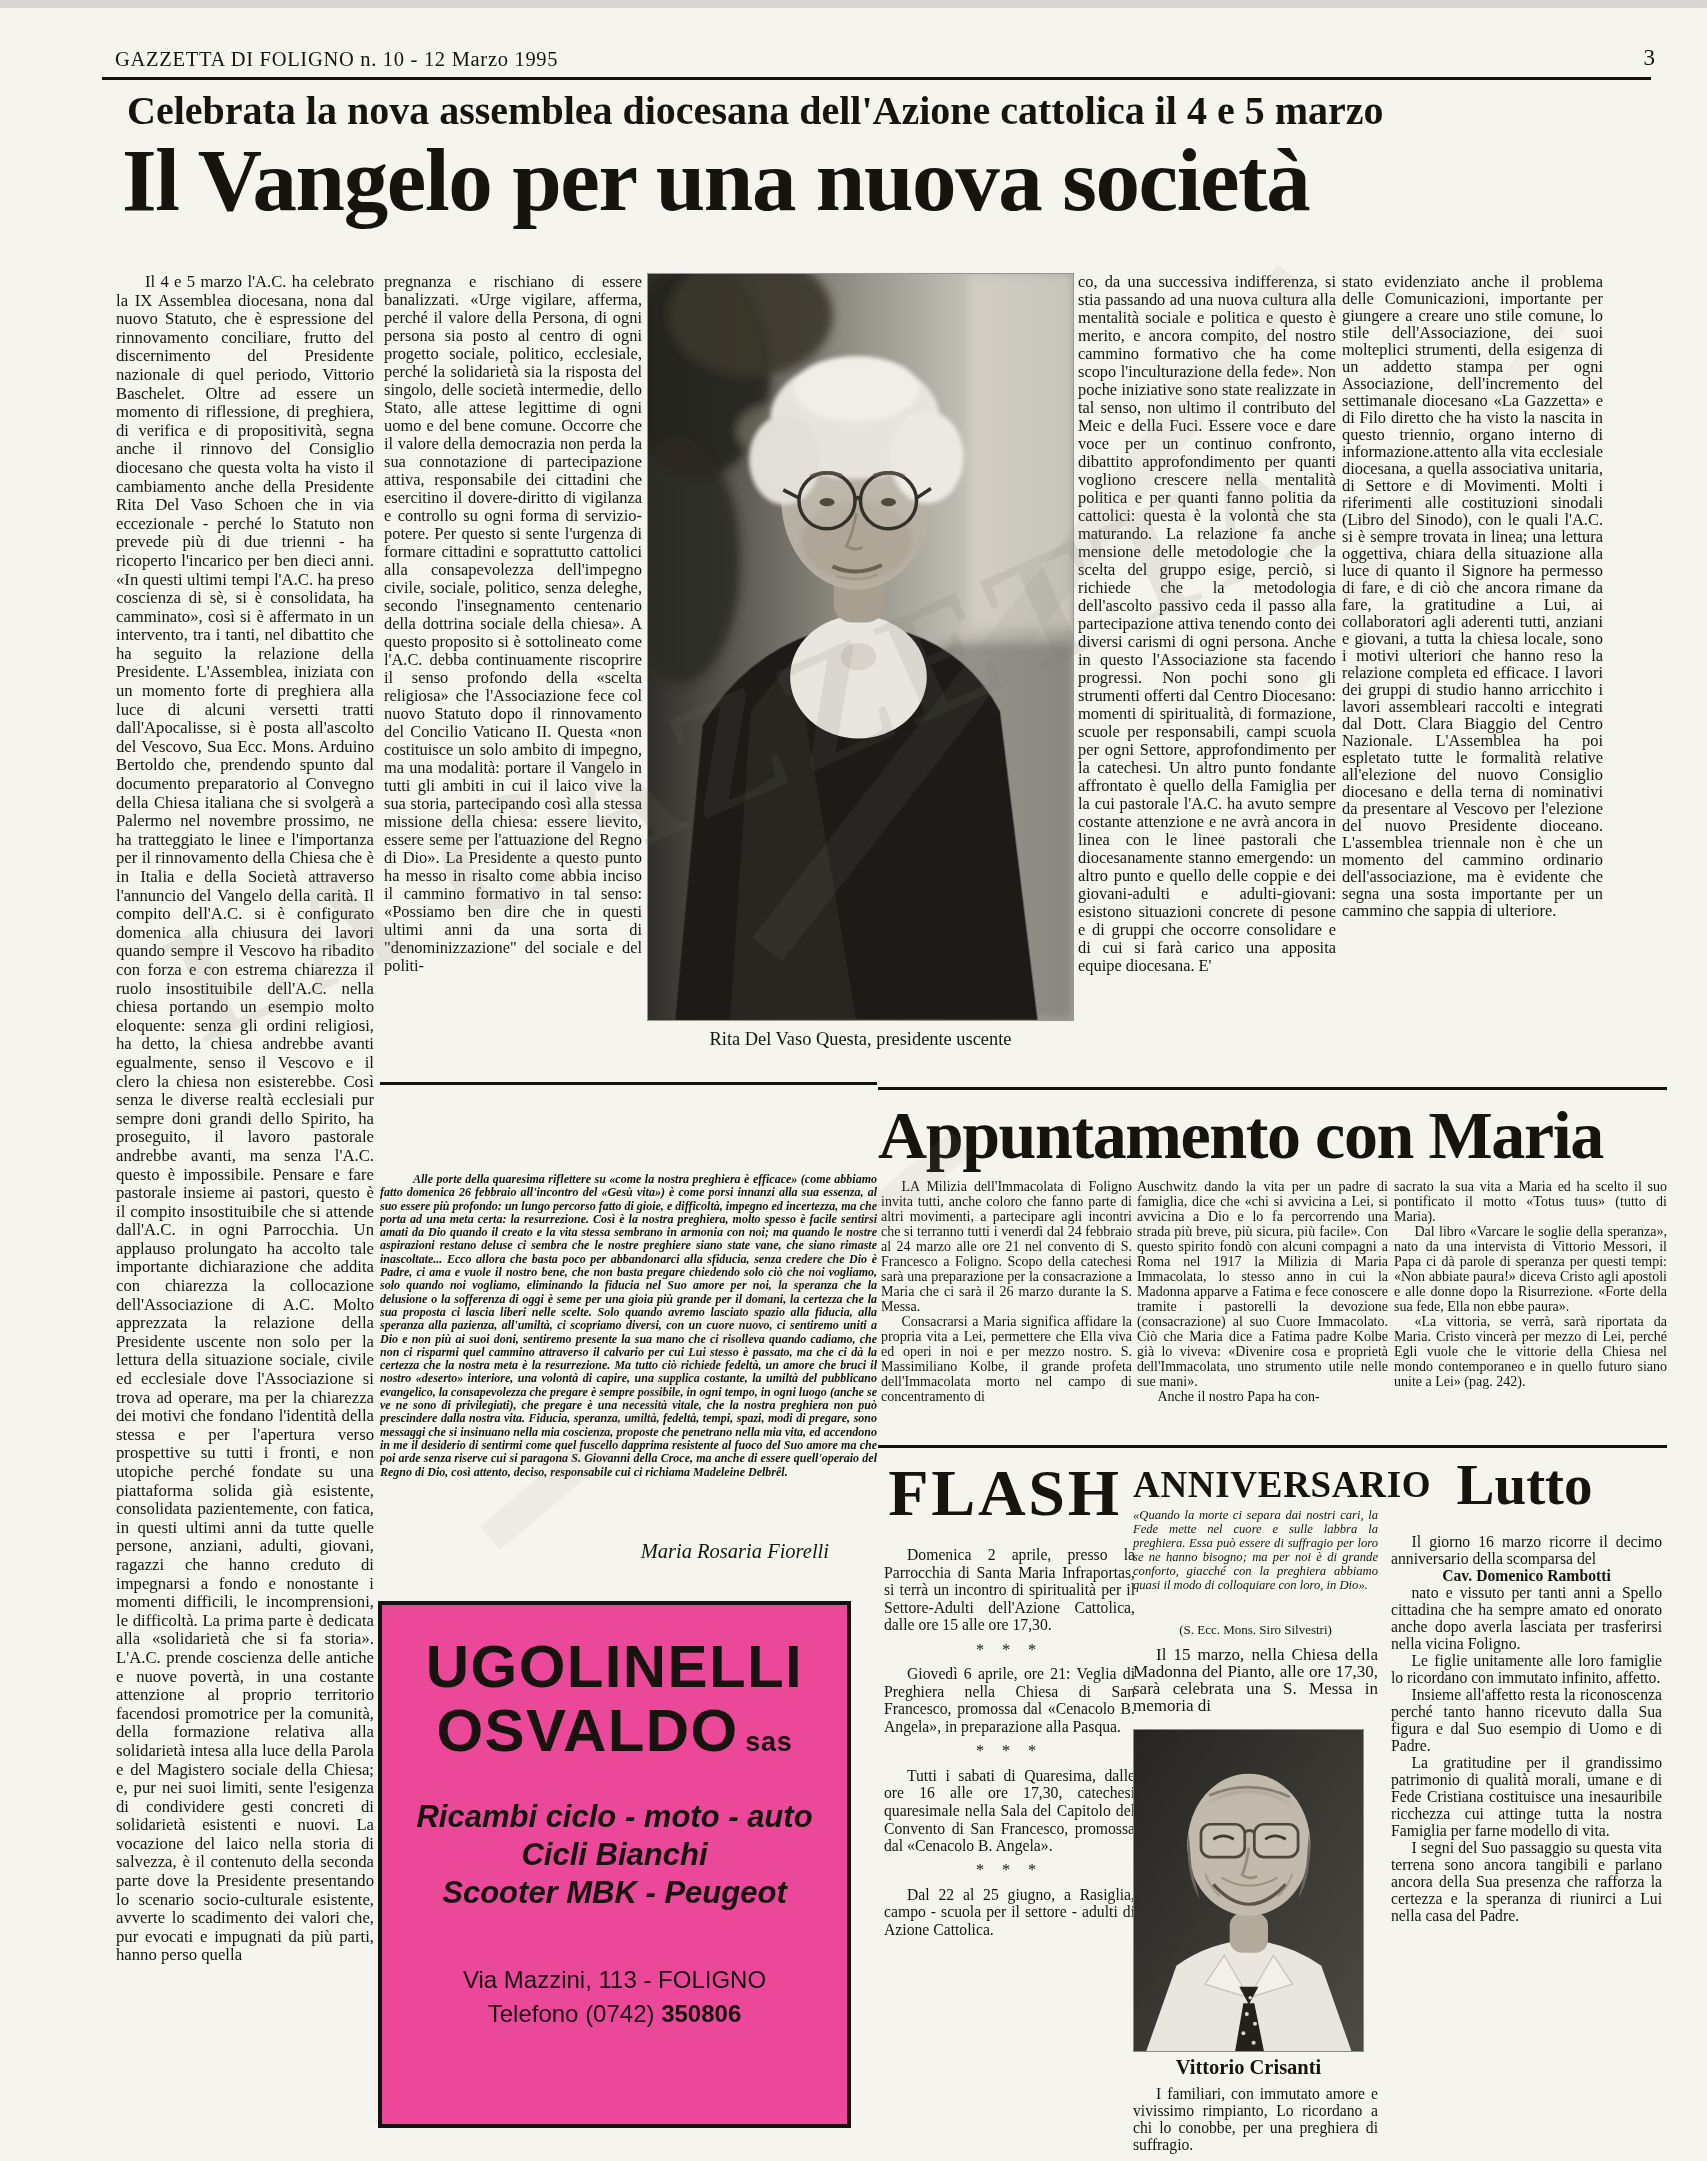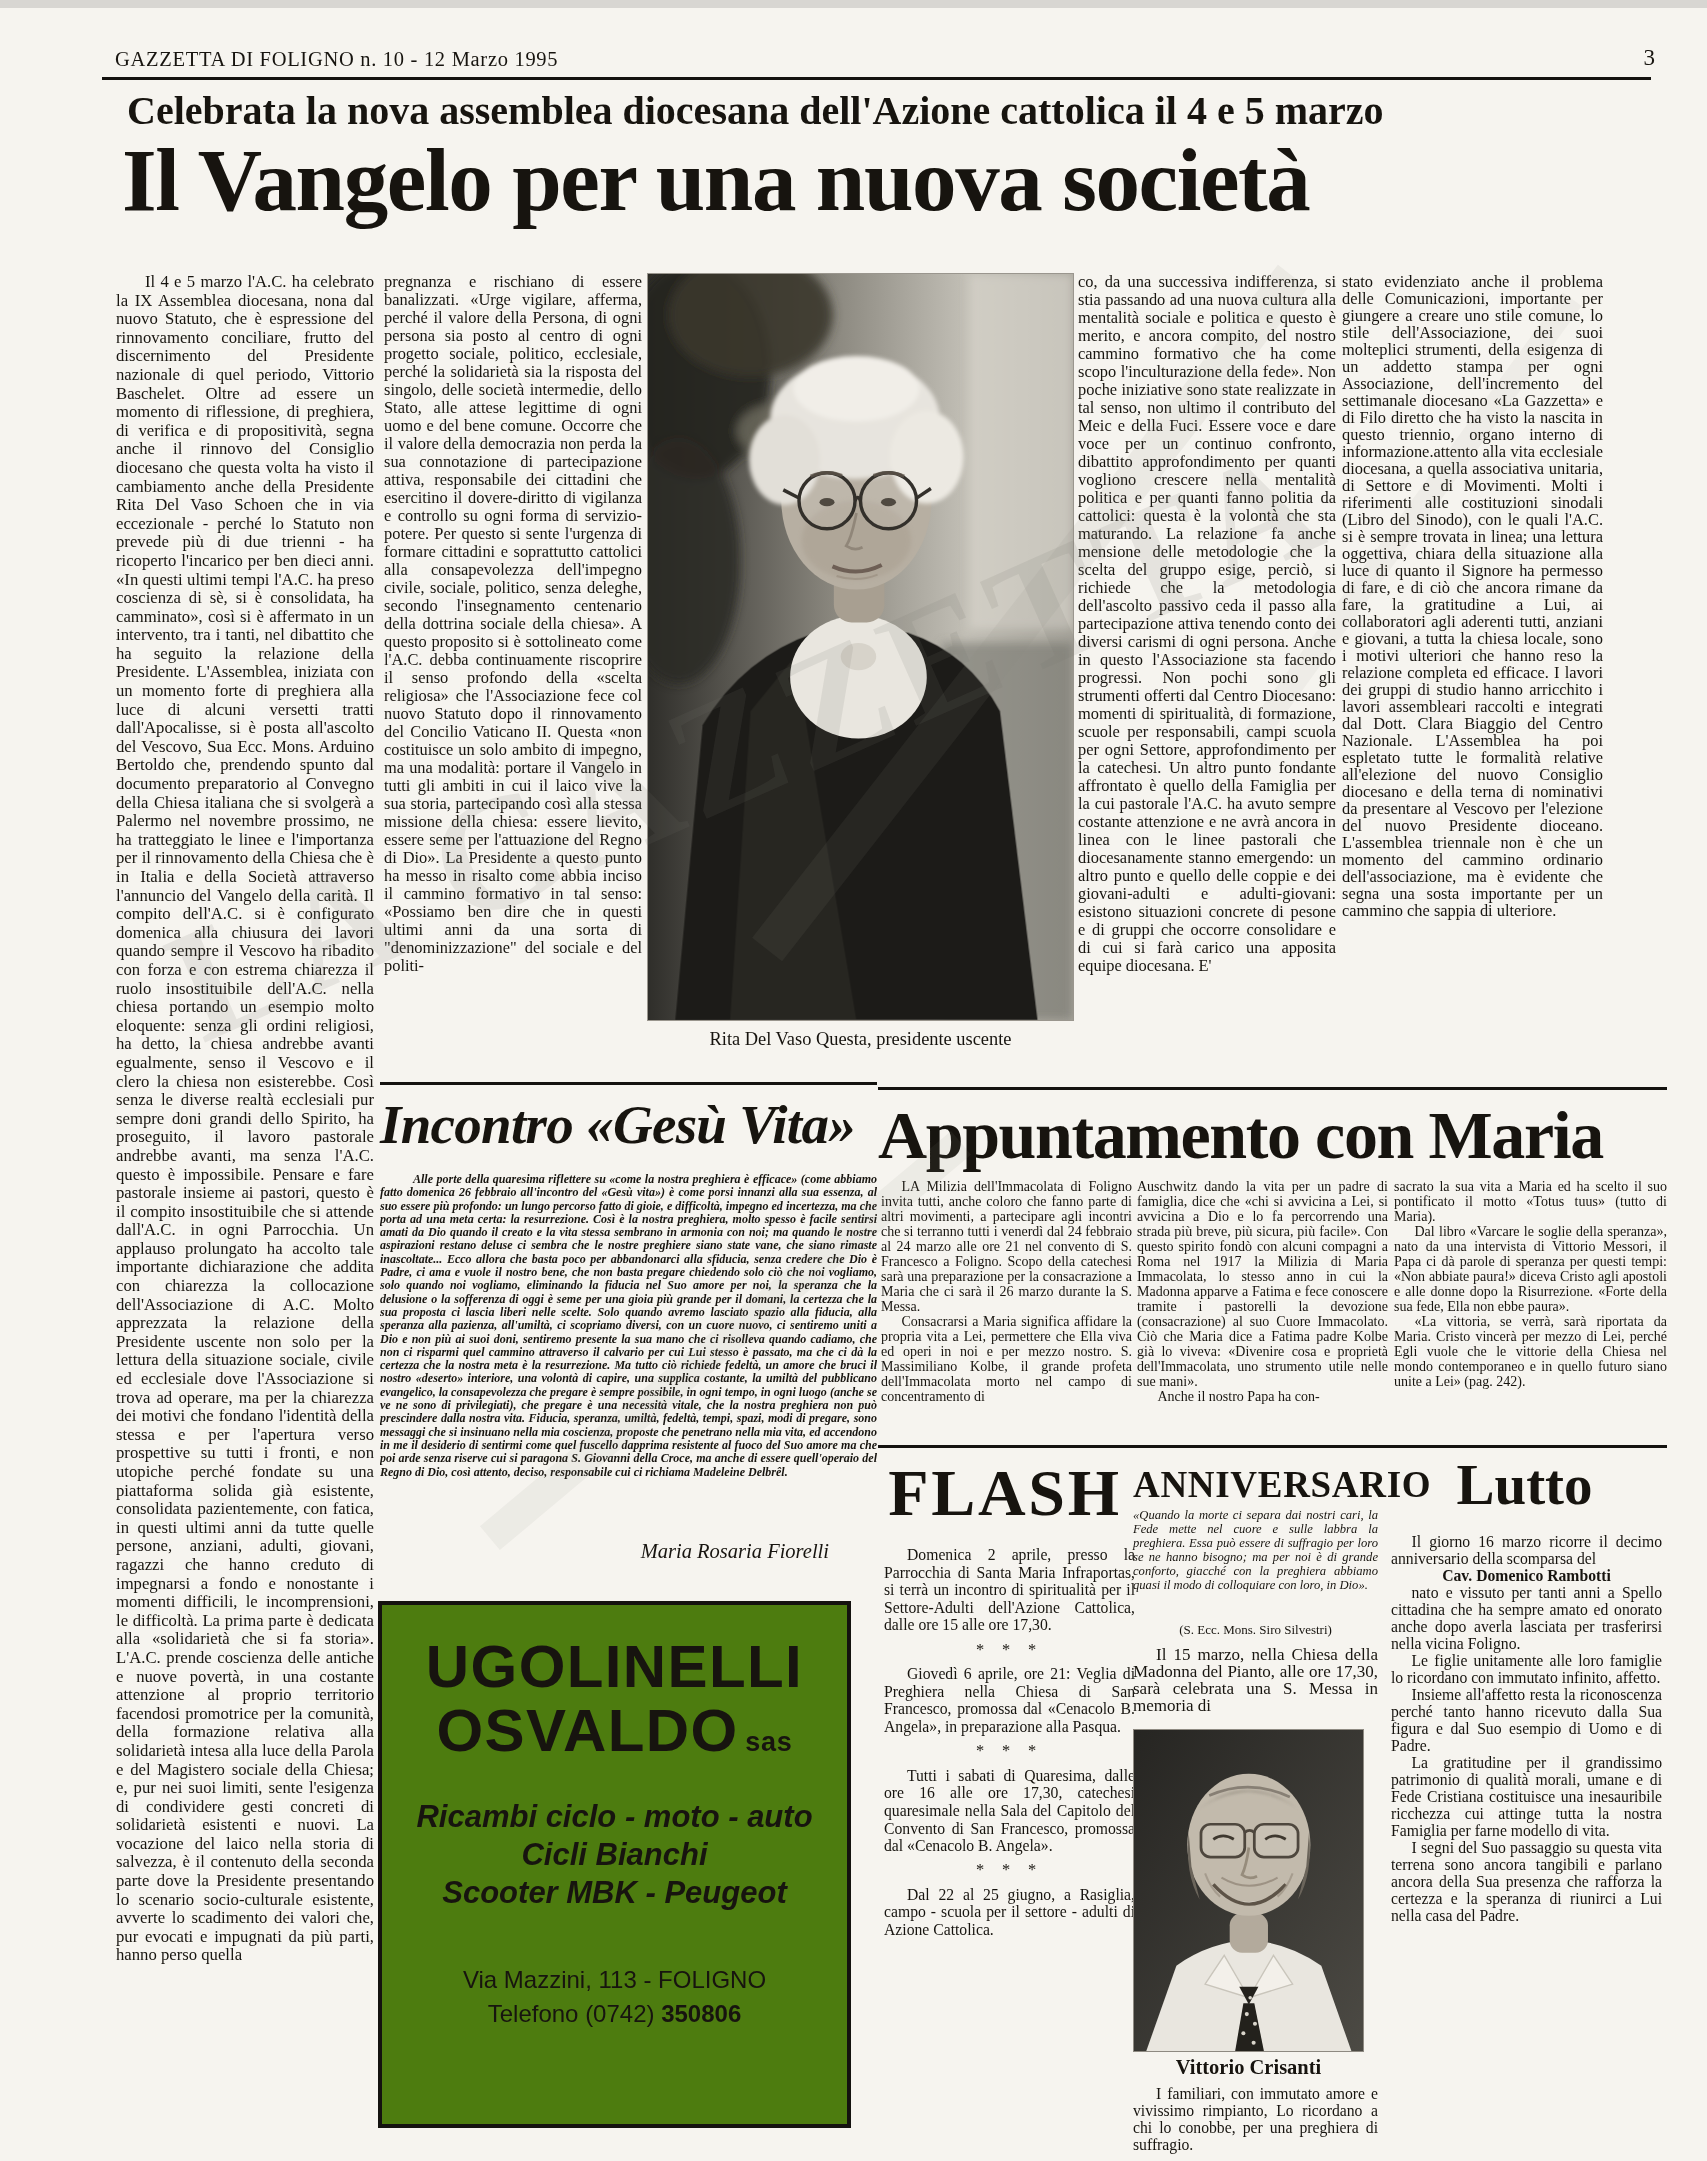--- a/index.html
+++ b/index.html
@@ -73,21 +73,21 @@
     text-align:justify;overflow:hidden;height:82px;}
   .ann-body p{margin:0;text-indent:23px;}
   .lutto-title{position:absolute;left:1388px;top:1444px;width:273px;margin:0;text-align:center;
     font-size:57px;font-weight:bold;}
   .lutto-body{position:absolute;left:1391px;top:1525px;width:271px;height:628px;
     font-size:15.7px;line-height:17px;text-align:justify;overflow:hidden;}
   .lutto-body p{margin:0;text-indent:20.5px;}
   .lutto-body p.deceased{font-weight:bold;text-indent:0;text-align:center;}
   
   .ad-box{position:absolute;left:378px;top:1593px;width:473px;height:527px;border:4.1px solid #14120f;
-    box-sizing:border-box;background:#4d7c0f;text-align:center;
+    box-sizing:border-box;background:#ec4899;text-align:center;
     font-family:"Liberation Sans","DejaVu Sans",sans-serif;}
   .ad-name{margin:0;font-size:60px;font-weight:bold;letter-spacing:1.4px;line-height:1.06;}
   .ad-name-wrap{margin-top:30px;}
   .ad-suffix{font-size:27px;font-weight:bold;letter-spacing:0.7px;margin-left:6.8px;}
   .ad-products{margin-top:36px;font-size:31px;font-weight:bold;font-style:italic;line-height:1.22;}
   .ad-contact{margin-top:51px;font-size:24px;line-height:1.45;}
   .ad-phone-number{font-weight:bold;}
   
   .watermark{position:absolute;left:143px;top:902px;width:1435px;pointer-events:none;z-index:6;
     font-size:161px;font-weight:bold;color:#77766f;opacity:.13;letter-spacing:9.6px;
@@ -180,21 +180,20 @@
   <figcaption class="caption-rita">Rita Del Vaso Questa, presidente uscente</figcaption>
 
   <div class="bodycol col4">
     <p>co, da una successiva indifferenza, si stia passando ad una nuova cultura alla mentalità sociale e politica e questo è merito, e ancora compito, del nostro cammino formativo che ha come scopo l'inculturazione della fede». Non poche iniziative sono state realizzate in tal senso, non ultimo il contributo del Meic e della Fuci. Essere voce e dare voce per un continuo confronto, dibattito approfondimento per quanti vogliono crescere nella mentalità politica e per quanti fanno politia da cattolici: questa è la volontà che sta maturando. La relazione fa anche mensione delle metodologie che la scelta del gruppo esige, perciò, si richiede che la metodologia dell'ascolto passivo ceda il passo alla partecipazione attiva tenendo conto dei diversi carismi di ogni persona. Anche in questo l'Associazione sta facendo progressi. Non pochi sono gli strumenti offerti dal Centro Diocesano: momenti di spiritualità, di formazione, scuole per responsabili, campi scuola per ogni Settore, approfondimento per la catechesi. Un altro punto fondante affrontato è quello della Famiglia per la cui pastorale l'A.C. ha avuto sempre costante attenzione e ne avrà ancora in linea con le linee pastorali che diocesanamente stanno emergendo: un altro punto e quello delle coppie e dei giovani-adulti e adulti-giovani: esistono situazioni concrete di pesone e di gruppi che occorre consolidare e di cui si farà carico una apposita equipe diocesana. E'</p>
   </div>
   <div class="bodycol col5">
     <p>stato evidenziato anche il problema delle Comunicazioni, importante per giungere a creare uno stile comune, lo stile dell'Associazione, dei suoi molteplici strumenti, della esigenza di un addetto stampa per ogni Associazione, dell'incremento del settimanale diocesano «La Gazzetta» e di Filo diretto che ha visto la nascita in questo triennio, organo interno di informazione.attento alla vita ecclesiale diocesana, a quella associativa unitaria, di Settore e di Movimenti. Molti i riferimenti alle costituzioni sinodali (Libro del Sinodo), con le quali l'A.C. si è sempre trovata in linea; una lettura oggettiva, chiara della situazione alla luce di quanto il Signore ha permesso di fare, e di ciò che ancora rimane da fare, la gratitudine a Lui, ai collaboratori agli aderenti tutti, anziani e giovani, a tutta la chiesa locale, sono i motivi ulteriori che hanno reso la relazione completa ed efficace. I lavori dei gruppi di studio hanno arricchito i lavori assembleari raccolti e integrati dal Dott. Clara Biaggio del Centro Nazionale. L'Assemblea ha poi espletato tutte le formalità relative all'elezione del nuovo Consiglio diocesano e della terna di nominativi da presentare al Vescovo per l'elezione del nuovo Presidente dioceano. L'assemblea triennale non è che un momento del cammino ordinario dell'associazione, ma è evidente che segna una sosta importante per un cammino che sappia di ulteriore.</p>
   </div>
 
   <div class="rule rule-incontro"></div>
-  <h2 class="incontro-title">Incontro «Gesù Vita»</h2>
   <div class="incontro-body">
     <p>Alle porte della quaresima riflettere su «come la nostra preghiera è efficace» (come abbiamo fatto domenica 26 febbraio all'incontro del «Gesù vita») è come porsi innanzi alla sua essenza, al suo essere più profondo: un lungo percorso fatto di gioie, e difficoltà, impegno ed incertezza, ma che porta ad una meta certa: la resurrezione. Così è la nostra preghiera, molto spesso è facile sentirsi amati da Dio quando il creato e la vita stessa sembrano in armonia con noi; ma quando le nostre aspirazioni restano deluse ci sembra che le nostre preghiere siano state vane, che siano rimaste inascoltate... Ecco allora che basta poco per abbandonarci alla sfiducia, senza credere che Dio è Padre, ci ama e vuole il nostro bene, che non basta pregare chiedendo solo ciò che noi vogliamo, solo quando noi vogliamo, eliminando la fiducia nel Suo amore per noi, la speranza che la delusione o la sofferenza di oggi è seme per una gioia più grande per il domani, la certezza che la sua proposta ci lascia liberi nelle scelte. Solo quando avremo lasciato spazio alla fiducia, alla speranza alla pazienza, all'umiltà, ci scopriamo diversi, con un cuore nuovo, ci sentiremo uniti a Dio e non più ai suoi doni, sentiremo presente la sua mano che ci risolleva quando cadiamo, che non ci risparmi quel cammino attraverso il calvario per cui Lui stesso è passato, ma che ci dà la certezza che la nostra meta è la resurrezione. Ma tutto ciò richiede fedeltà, un amore che bruci il nostro «deserto» interiore, una volontà di capire, una supplica costante, la umiltà del pubblicano evangelico, la consapevolezza che pregare è sempre possibile, in ogni tempo, in ogni luogo (anche se ve ne sono di privilegiati), che pregare è una necessità vitale, che la nostra preghiera non può prescindere dalla nostra vita. Fiducia, speranza, umiltà, fedeltà, tempi, spazi, modi di pregare, sono messaggi che si insinuano nella mia coscienza, proposte che penetrano nella mia vita, ed accendono in me il desiderio di sentirmi come quel fuscello dapprima resistente al fuoco del Suo amore ma che poi arde senza riserve cui si paragona S. Giovanni della Croce, ma anche di essere quell'operaio del Regno di Dio, così attento, deciso, responsabile cui ci richiama Madeleine Delbrêl.</p>
   </div>
   <div class="incontro-signature">Maria Rosaria Fiorelli</div>
 
   <div class="rule rule-app"></div>
   <h2 class="app-title">Appuntamento con Maria</h2>
   <div class="appcol appc1">
     <p>LA Milizia dell'Immacolata di Foligno invita tutti, anche coloro che fanno parte di altri movimenti, a partecipare agli incontri che si terranno tutti i venerdì dal 24 febbraio al 24 marzo alle ore 21 nel convento di S. Francesco a Foligno. Scopo della catechesi sarà una preparazione per la consacrazione a Maria che ci sarà il 26 marzo durante la S. Messa.</p>
     <p>Consacrarsi a Maria significa affidare la propria vita a Lei, permettere che Ella viva ed operi in noi e per mezzo nostro. S. Massimiliano Kolbe, il grande profeta dell'Immacolata morto nel campo di concentramento di</p>

